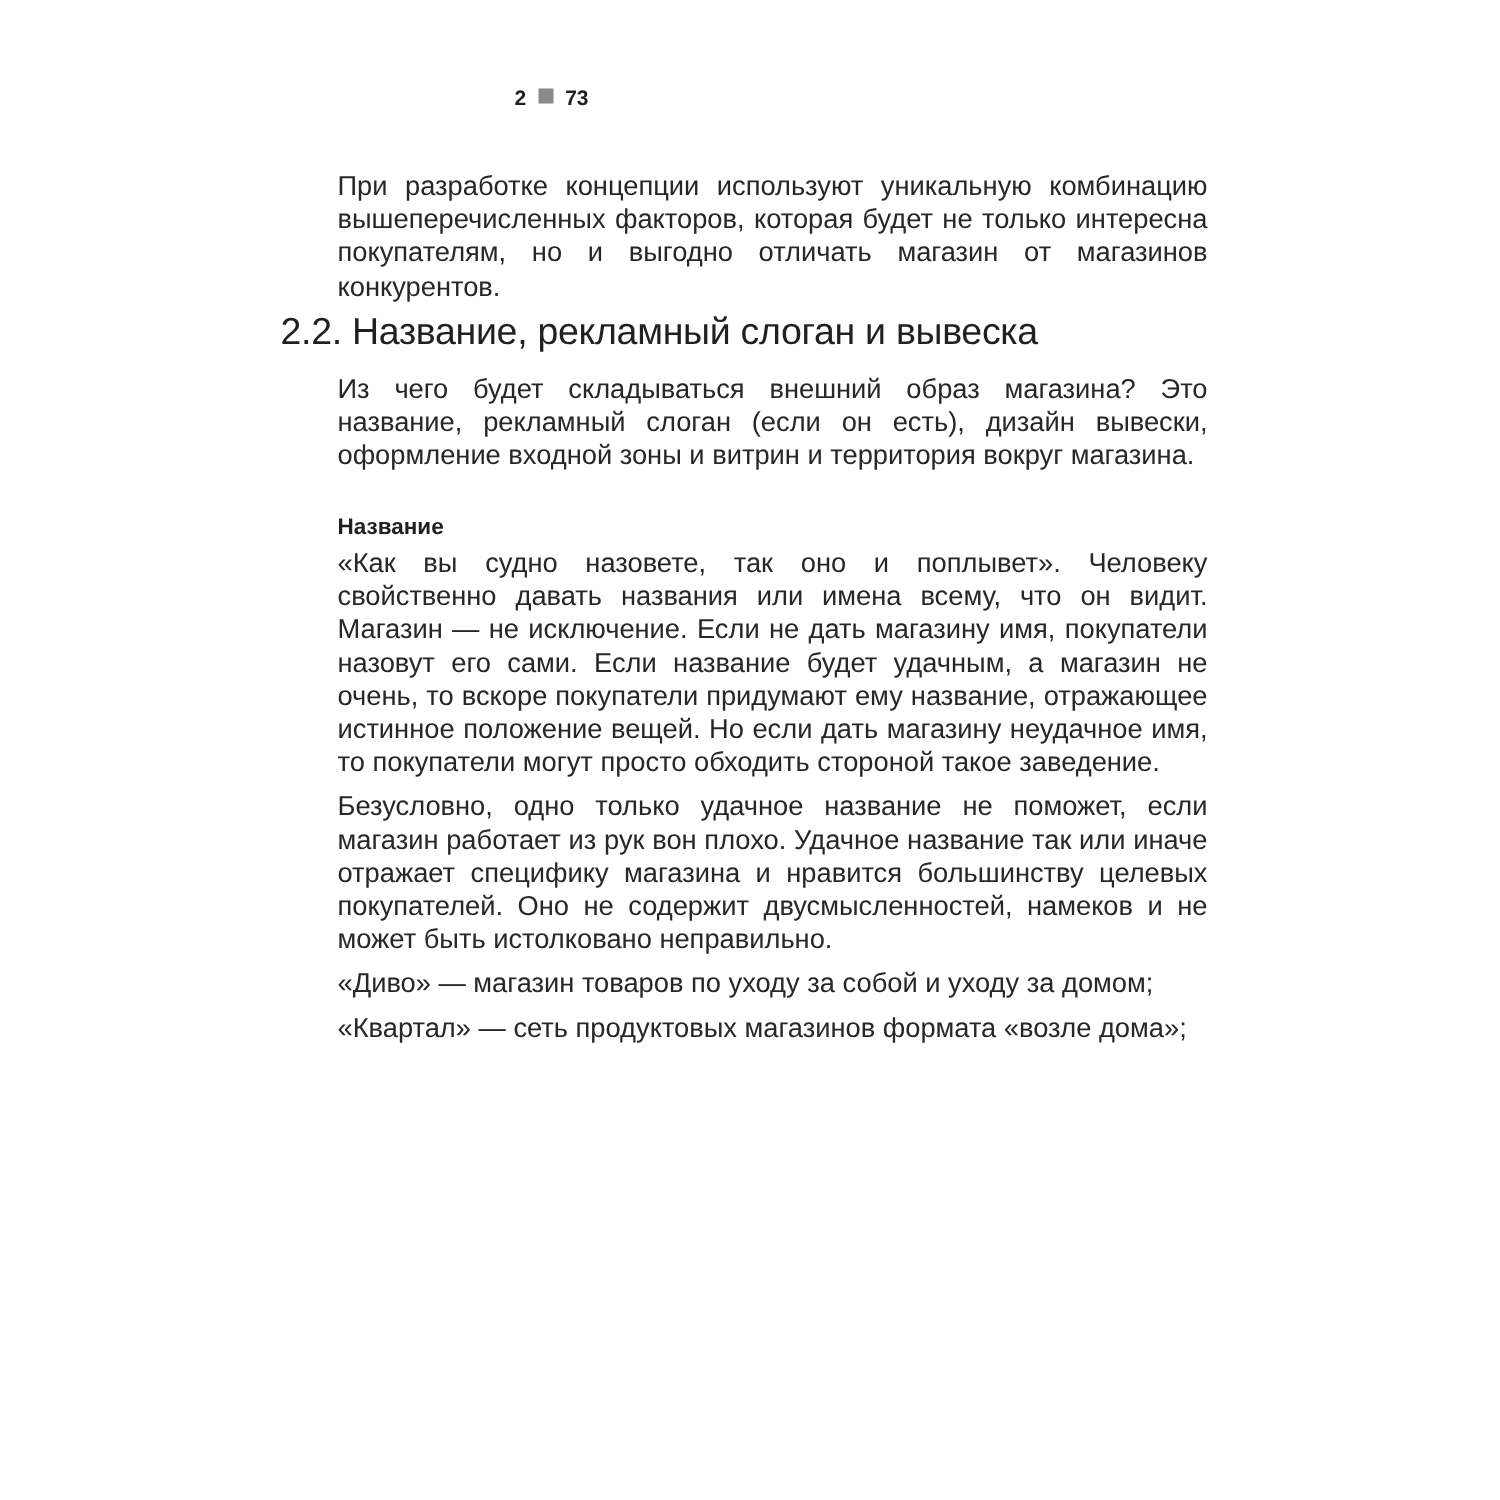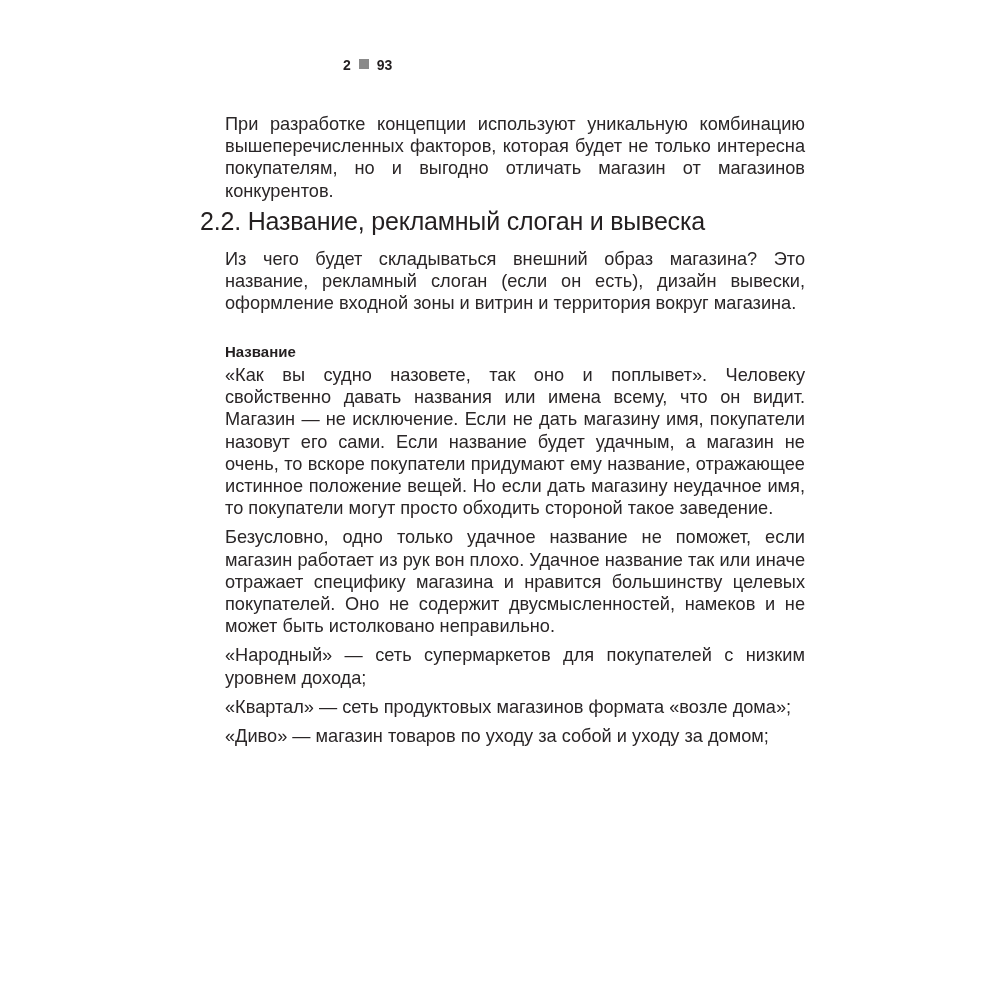--- a/index.html
+++ b/index.html
@@ -60,21 +60,21 @@
       text-align: justify;
       color: #2a2627;
     }
     .text-block p {
       margin: 0;
       text-align: justify;
       text-align-last: left;
     }
     .section-heading {
       position: absolute;
-      left: 200px;
+      left: 187px;
       top: 207px;
       font-family: "Liberation Sans", sans-serif;
       font-size: 25px;
       color: #231f20;
       margin: 0;
       font-weight: normal;
       letter-spacing: -0.2px;
     }
     .sub-heading {
       position: absolute;
@@ -87,34 +87,33 @@
       margin: 0;
     }
     b { font-weight: bold; color: #1a1718; }
   </style>
 </head>
 <body>
 
 <div class="running-header">
   <span class="chap-num">2</span>
   <span class="square" style="background: rgb(138, 138, 138);"></span>
-  <span class="page-num">93</span>
+  <span class="page-num">73</span>
 </div>
 
 <div class="text-block" style="top:113px;">
   <p>При разработке концепции используют уникальную комбинацию вышеперечисленных факторов, которая будет не только интересна покупателям, но и выгодно отличать магазин от магазинов конкурентов.</p>
 </div>
 
 <h2 class="section-heading">2.2. Название, рекламный слоган и вывеска</h2>
 
 <div class="text-block" style="top:248px;">
   <p>Из чего будет складываться внешний образ магазина? Это название, рекламный слоган (если он есть), дизайн вывески, оформление входной зоны и витрин и территория вокруг магазина.</p>
 </div>
 
 <h3 class="sub-heading">Название</h3>
 
 <div class="text-block" style="top:364px;">
   <p>«Как вы судно назовете, так оно и поплывет». Человеку свойственно давать названия или имена всему, что он видит. Магазин — не исключение. Если не дать магазину имя, покупатели назовут его сами. Если название будет удачным, а магазин не очень, то вскоре покупатели придумают ему название, отражающее истинное положение вещей. Но если дать магазину неудачное имя, то покупатели могут просто обходить стороной такое заведение.</p>
   <p style="margin-top:7px;">Безусловно, одно только удачное название не поможет, если магазин работает из рук вон плохо. Удачное название так или иначе отражает специфику магазина и нравится большинству целевых покупателей. Оно не содержит двусмысленностей, намеков и не может быть истолковано неправильно.</p>
-  <p style="margin-top:7px;">«Народный» — сеть супермаркетов для покупателей с низким уровнем дохода;</p>
+  <p style="margin-top:7px;">«Диво» — магазин товаров по уходу за собой и уходу за домом;</p>
   <p style="margin-top:7px;">«Квартал» — сеть продуктовых магазинов формата «возле дома»;</p>
-  <p style="margin-top:7px;">«Диво» — магазин товаров по уходу за собой и уходу за домом;</p>
 </div>
 
 </body></html>

